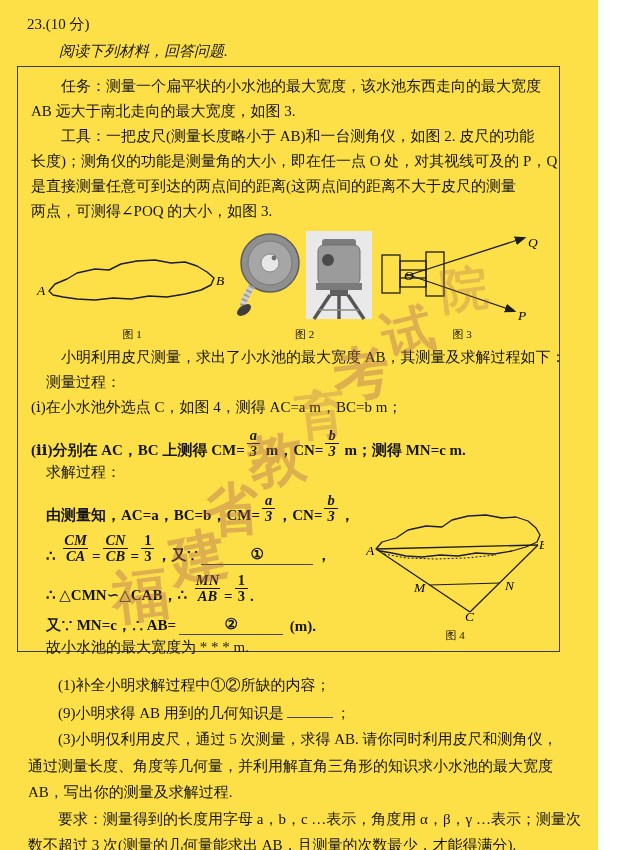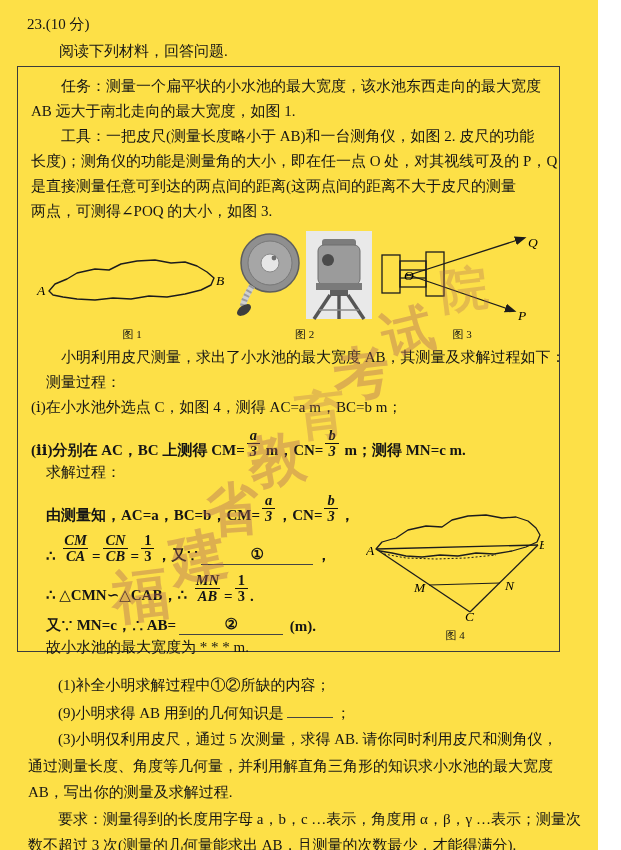--- a/index.html
+++ b/index.html
@@ -1,19 +1,19 @@
 <!DOCTYPE html>
 <html><head>
 <meta charset="utf-8">
 <style>
   html,body{margin:0;padding:0;background:#ffffff;}
   .page{position:relative;width:598px;height:850px;background:#fde047;overflow:hidden;
         font-family:"Liberation Serif","DejaVu Serif",serif;color:#151515;font-size:15px;}
   .hdr{margin:13px 0 0 27px;line-height:22px;}
-  .intro{margin:5px 0 4px 59px;line-height:22px;}
+  .intro{margin:5px 0 4px 59px;line-height:22px;font-style:italic;}
   .mbox{box-sizing:border-box;margin-left:17px;width:543px;height:586px;
         border:1.6px solid #3c3c3c;padding:7px 13px 4px 13px;}
   .line{line-height:25px;white-space:nowrap;}
   .ind2{padding-left:2em;}
   .ind1{padding-left:1em;}
   .figrow{display:flex;justify-content:space-between;align-items:flex-end;margin:3px 0 1px 2px;}
   .fig{text-align:center;}
   .figcap{text-align:center;line-height:19px;font-size:11px;}
   .ml{display:flex;align-items:flex-end;min-height:40px;font-weight:bold;}
   .ml span{white-space:pre;}
@@ -42,21 +42,21 @@
 
   <div class="hdr">
     <span>23.</span><span>(10 分)</span>
   </div>
   <div class="intro">阅读下列材料，回答问题.</div>
 
   <div class="mbox">
 
     <div>
       <div class="line ind2">任务：测量一个扁平状的小水池的最大宽度，该水池东西走向的最大宽度</div>
-      <div class="line">AB 远大于南北走向的最大宽度，如图 1.</div>
+      <div class="line">AB 远大于南北走向的最大宽度，如图 3.</div>
     </div>
 
     <div>
       <div class="line ind2">工具：一把皮尺(测量长度略小于 AB)和一台测角仪，如图 2. 皮尺的功能</div>
       <div class="line">长度)；测角仪的功能是测量角的大小，即在任一点 O 处，对其视线可及的 P，Q</div>
       <div class="line">是直接测量任意可到达的两点间的距离(这两点间的距离不大于皮尺的测量</div>
       <div class="line">两点，可测得∠POQ 的大小，如图 3.</div>
     </div>
 
     <div class="figrow">

